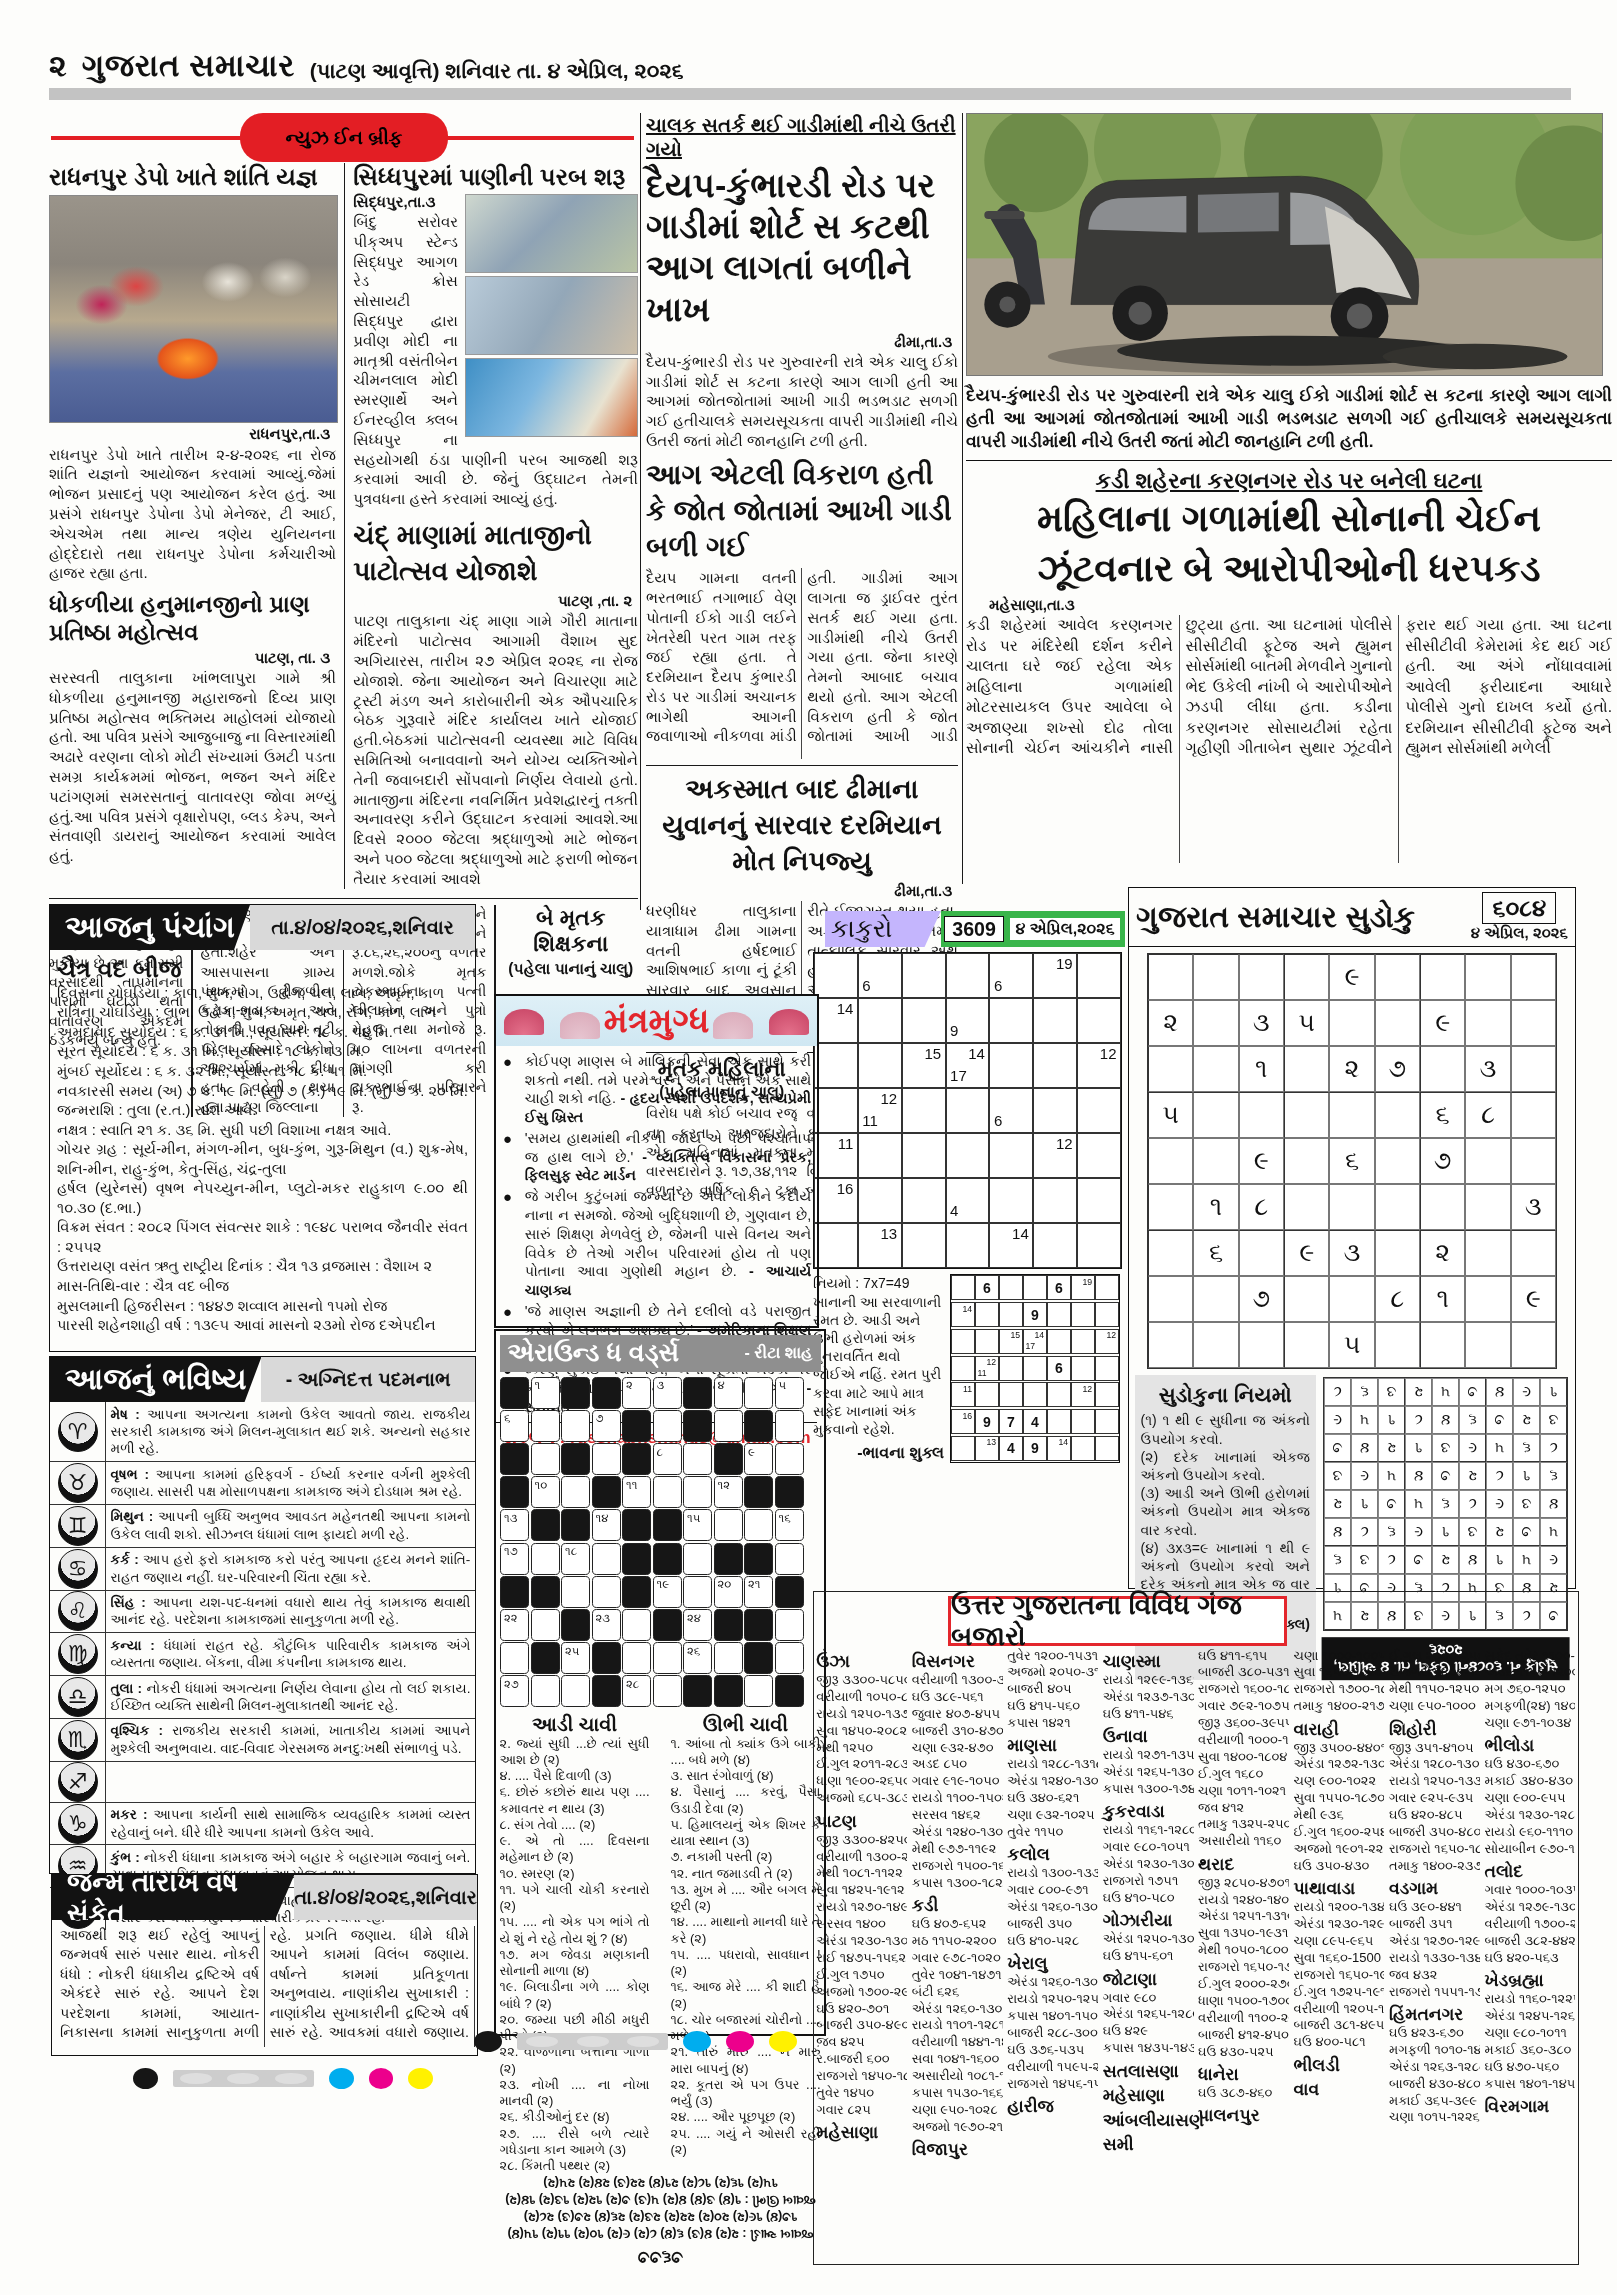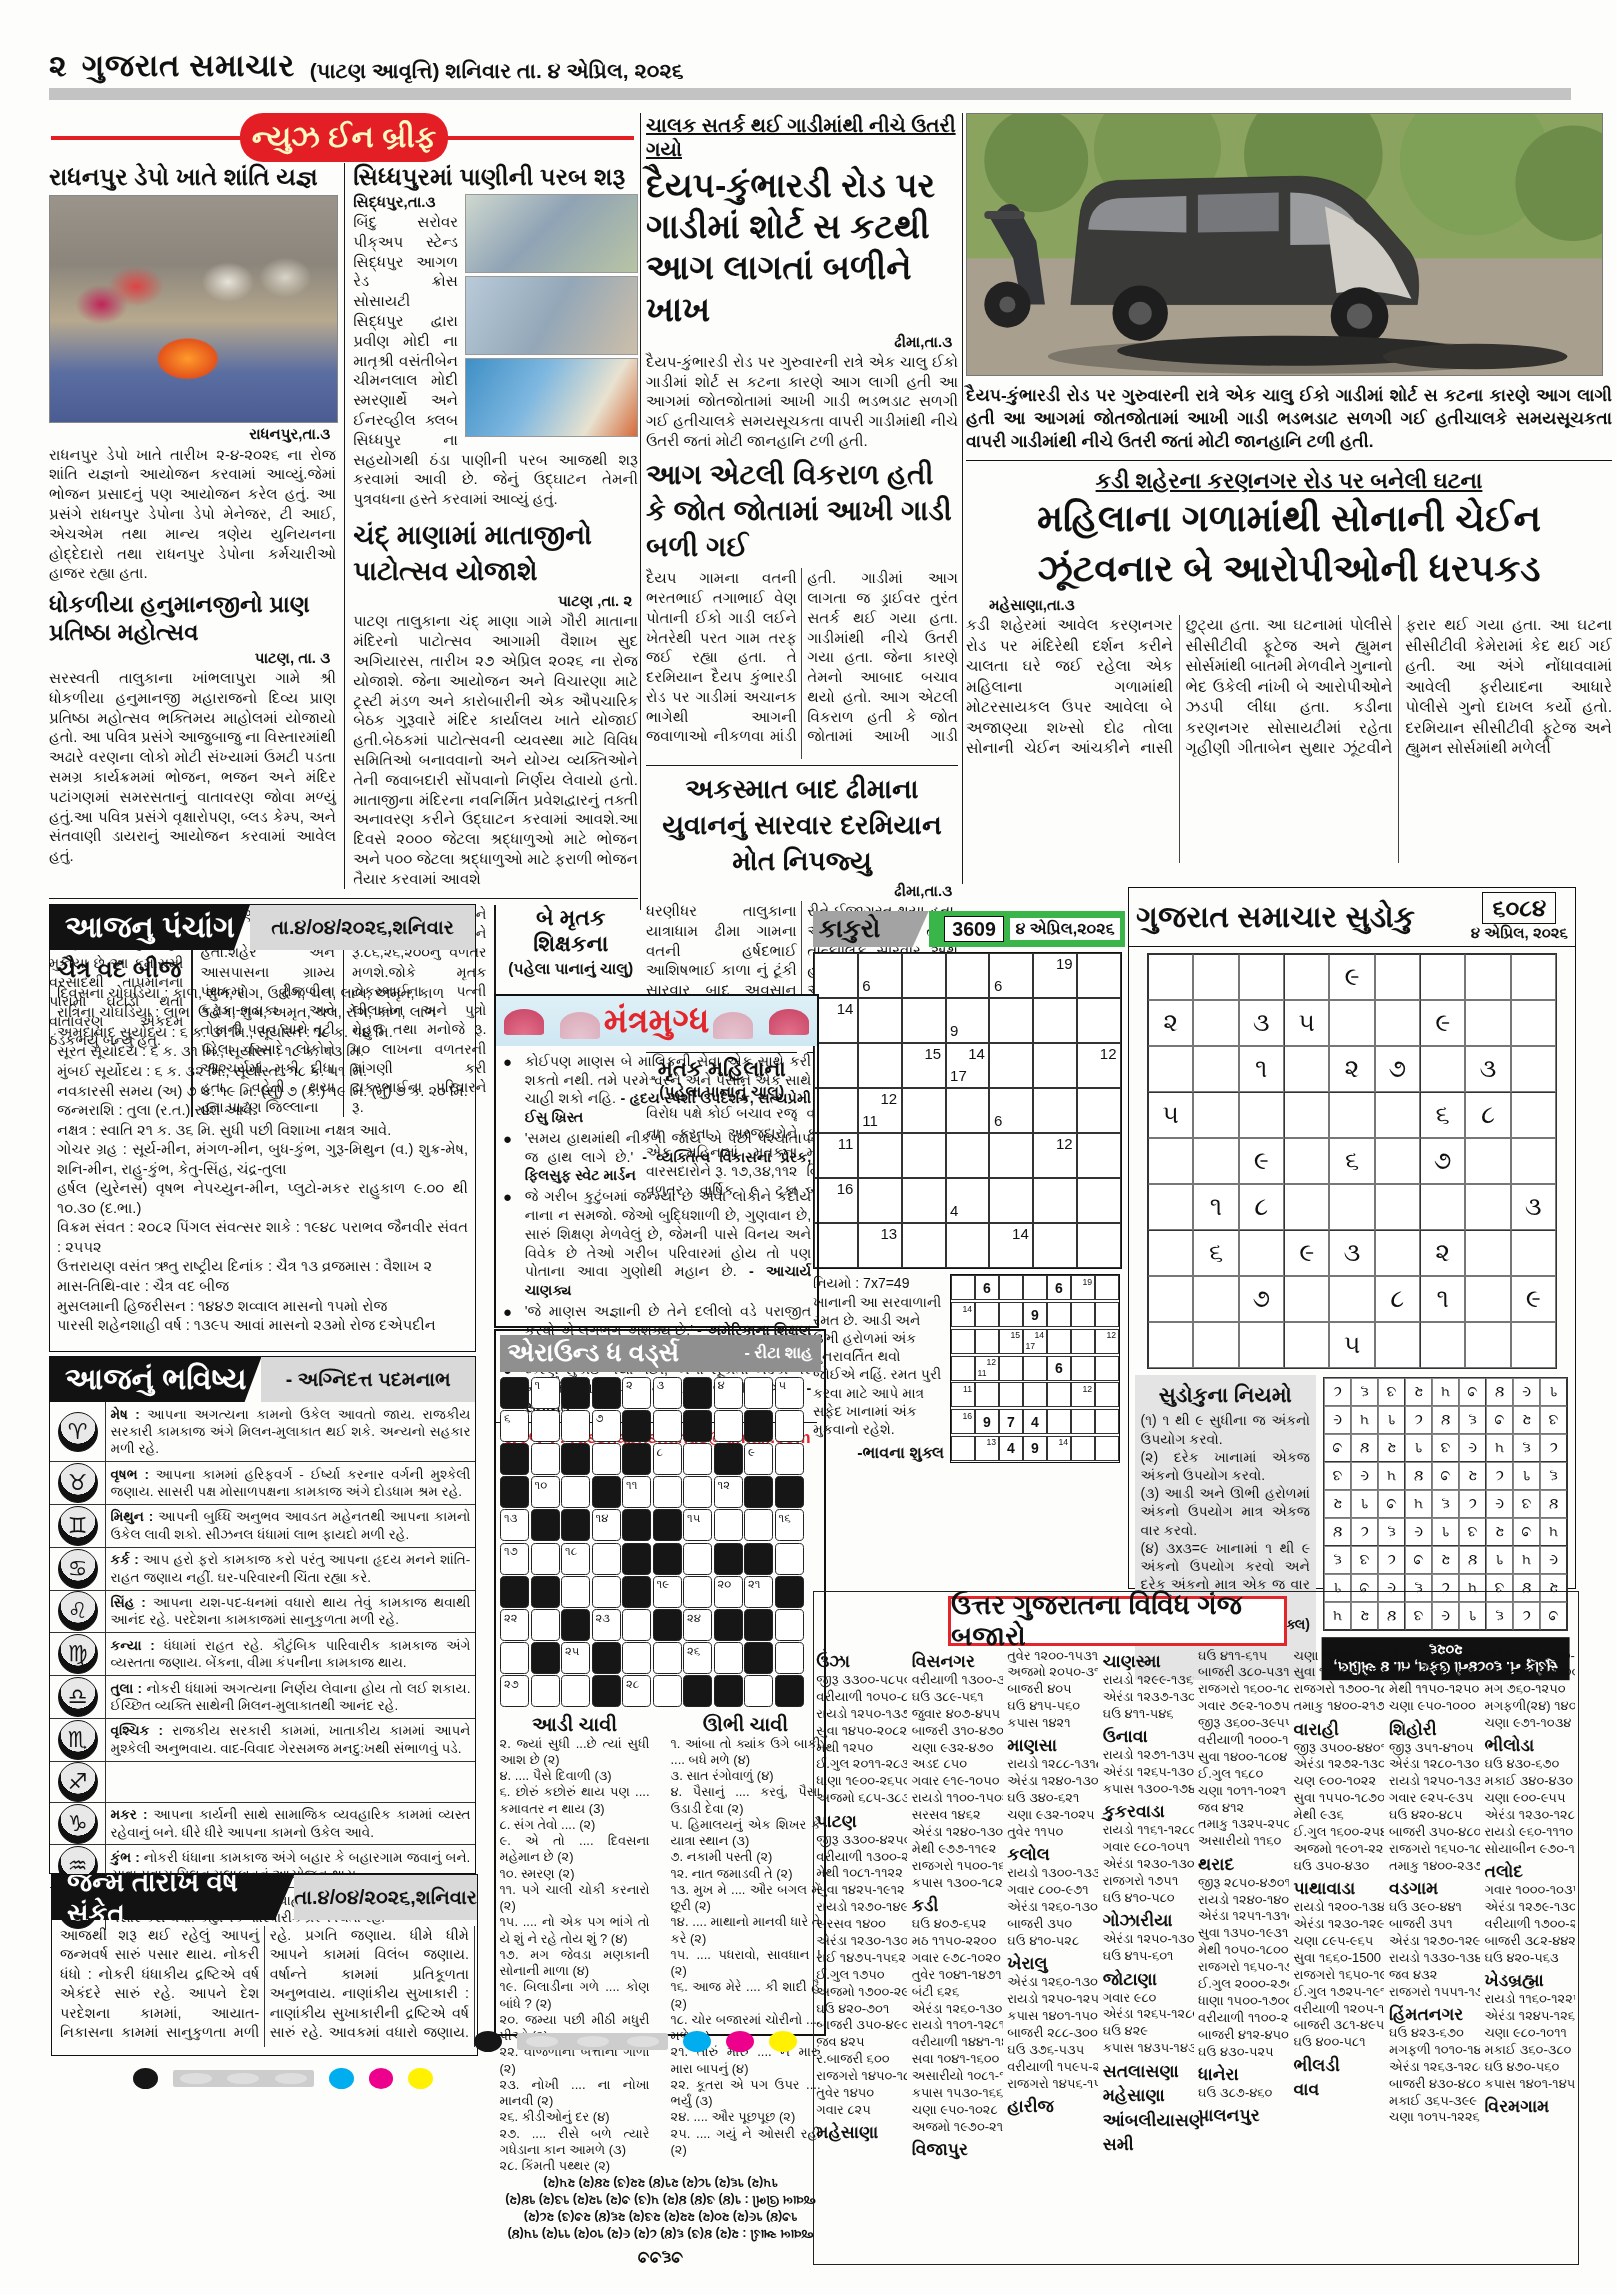--- a/index.html
+++ b/index.html
@@ -11,21 +11,21 @@
   #pgnum{font-size:30px;font-weight:bold;}
   #paper{font-size:31px;font-weight:bold;letter-spacing:0.6px;}
   #edition{font-size:21px;font-weight:bold;padding-bottom:1.2px;}
   #topbar{left:49px;top:88px;width:1522px;height:11.6px;background:#c3c3c3;}
   .vrule{width:1.2px;background:#1a1a1a;}
   .hr2{height:1.2px;background:#1a1a1a;}
   
   #leftblock{left:49px;top:113px;width:589px;height:876px;}
   #nib-row{position:relative;height:50px;}
   #nib-line{position:absolute;left:2.3px;top:23px;width:583px;height:3.5px;background:#e31e24;}
-  #nib-badge{position:absolute;left:191px;top:0;width:208px;height:49px;background:#e31e24;border-radius:23px;color:#fef9c3;font-size:30px;font-weight:bold;display:flex;align-items:center;justify-content:center;}
+  #nib-badge{position:absolute;left:191px;top:0;width:208px;height:49px;background:#e31e24;border-radius:23px;color:#000000;font-size:19px;font-weight:bold;display:flex;align-items:center;justify-content:center;}
   .briefcols{display:flex;gap:8px;}
   .bcol{width:287px;}
   .bhead{font-size:24px;font-weight:bold;line-height:1.15;}
   .dl{font-size:15px;font-weight:bold;text-align:right;padding:2.3px 5.8px 1.2px 0;}
   .body{font-size:15px;line-height:1.32;}
   .subhead{font-size:23px;font-weight:bold;line-height:1.2;padding-top:8px;}
   .bigsub{font-size:26.6px;font-weight:bold;line-height:1.35;padding-top:9.2px;}
   #photo-yagna{width:287px;height:226px;margin-top:4.6px;border:0.6px solid #888;background:
     radial-gradient(52px 35px at 48% 72%,#ff9a2a 0%,#e4541b 55%,rgba(0,0,0,0) 60%),
     radial-gradient(40px 29px at 30% 40%,#d44 0%,rgba(0,0,0,0) 70%),
@@ -74,21 +74,21 @@
   #sudo-rules{width:173px;background:#e4e4e4;padding:5.8px;font-size:14px;line-height:1.3;}
   #sudo-rules .rt{font-size:21px;font-weight:bold;text-align:center;background:#fff0;padding-bottom:3.5px;}
   #sudo-rules .ra{text-align:right;font-weight:bold;padding-top:3.5px;}
   #solwrap{flex:1;}
   #sol-grid{width:243px;transform:rotate(180deg);}
   #sol-grid .cell{height:26px;font-size:15px;display:flex;align-items:center;justify-content:center;border:0.6px solid #888;background:#fff;}
   #sol-bar{width:243px;margin:4.6px auto 0;background:#111;color:#fff;font-size:14.4px;font-weight:bold;text-align:center;padding:4.6px 2.3px;transform:rotate(180deg);}
   
   #kakurobox{left:813px;top:911px;width:312px;height:672px;}
   #kak-head{display:flex;height:36px;}
-  #kak-label{width:110px;background:#a3a3a3;font-size:25.4px;font-weight:bold;display:flex;align-items:center;padding-left:5.8px;clip-path:polygon(0 0,100% 0,86% 100%,0 100%);}
+  #kak-label{width:110px;background:#c4b5fd;font-size:25.4px;font-weight:normal;display:flex;align-items:center;padding-left:5.8px;clip-path:polygon(0 0,100% 0,86% 100%,0 100%);margin-left:12px;}
   #kak-green{flex:1;background:#39b54a;display:flex;align-items:center;justify-content:flex-end;gap:5.8px;padding-right:4.6px;}
   #kak-no{background:#fff;border:1.2px solid #111;font-size:19.6px;font-weight:bold;padding:0.6px 7px;}
   #kak-date{background:#fff;font-size:16px;font-weight:bold;padding:1.7px 5.8px;}
   .kgrid{display:grid;grid-template-columns:repeat(7,1fr);border:1.7px solid #111;}
   #kak-grid{width:307px;margin-top:4.6px;}
   #kak-grid .kc{height:43px;position:relative;border:0.6px solid #333;background:#fff;}
   .kc.clue{background:#d9d9d9 linear-gradient(to bottom right,rgba(0,0,0,0) 49%,#555 49%,#555 51%,rgba(0,0,0,0) 51%);}
   .kc .tr{position:absolute;top:1.2px;right:3.5px;font-size:15px;}
   .kc .bl{position:absolute;bottom:1.2px;left:3.5px;font-size:15px;}
   #kak-bottom{display:flex;gap:5.8px;margin-top:5.8px;}

